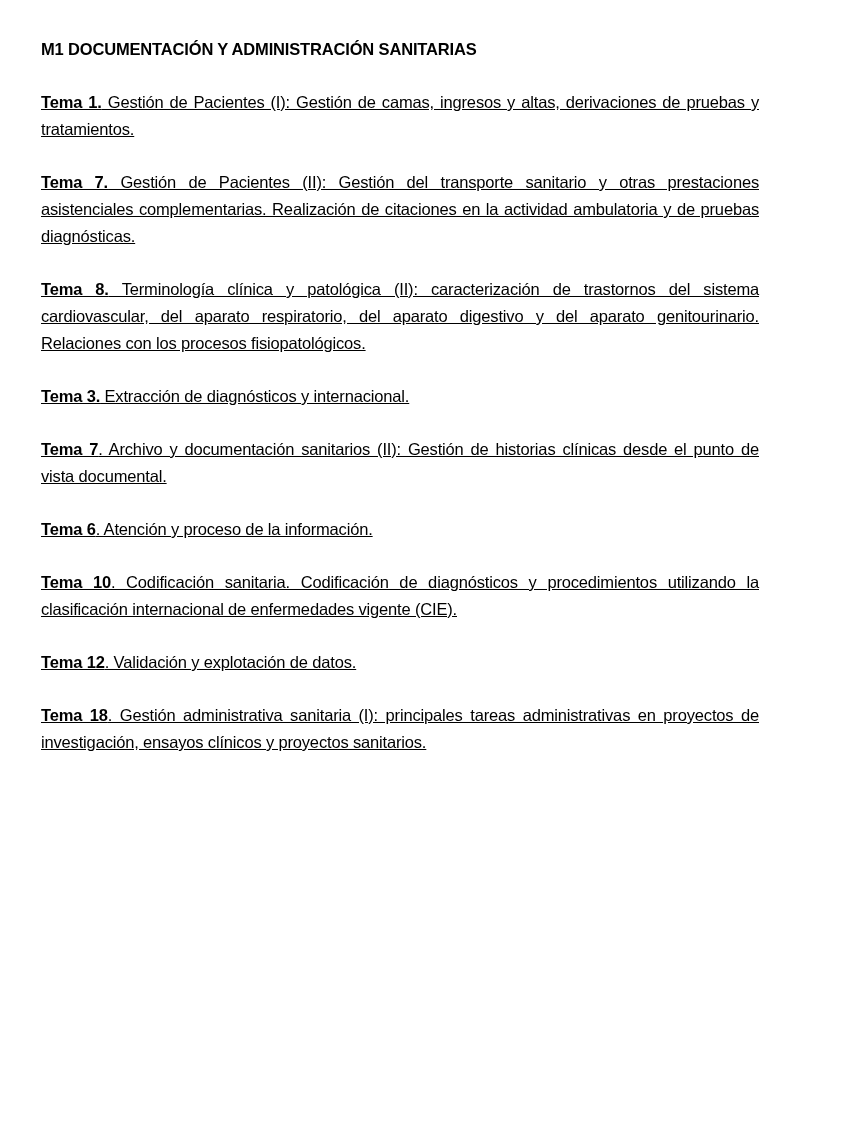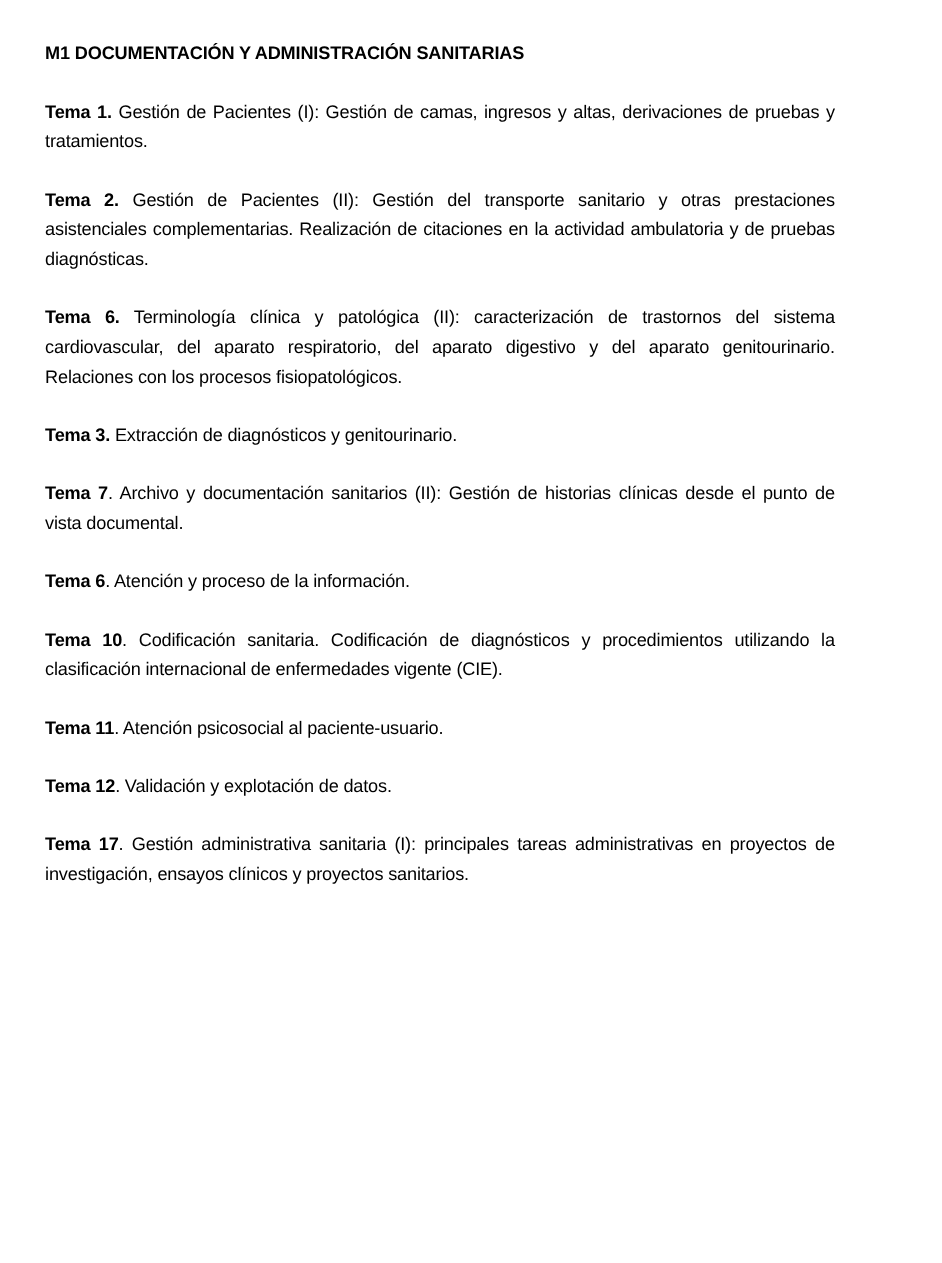--- a/index.html
+++ b/index.html
@@ -27,52 +27,52 @@
     font-weight: bold;
     margin: 0 0 26px 0;
     letter-spacing: -0.01em;
   }
   .topic {
     font-size: 16.5px;
     line-height: 27px;
     margin: 0 0 26px 0;
     text-align: justify;
     letter-spacing: -0.01em;
+    text-decoration: underline;
   }
   .topic:last-child {
     margin-bottom: 0;
   }
   .topic-label {
     font-weight: bold;
   }
 </style>
 </head>
 <body>
 
 <div class="page">
 
   <h1 class="doc-title">M1 DOCUMENTACIÓN Y ADMINISTRACIÓN SANITARIAS</h1>
 
   <p class="topic"><strong class="topic-label">Tema 1.</strong><span class="topic-text"> Gestión de Pacientes (I): Gestión de camas, ingresos y altas, derivaciones de pruebas y tratamientos.</span></p>
 
-  <p class="topic"><strong class="topic-label">Tema 2.</strong><span class="topic-text"> Gestión de Pacientes (II): Gestión del transporte sanitario y otras prestaciones asistenciales complementarias. Realización de citaciones en la actividad ambulatoria y de pruebas diagnósticas.</span></p>
+  <p class="topic"><strong class="topic-label">Tema 7.</strong><span class="topic-text"> Gestión de Pacientes (II): Gestión del transporte sanitario y otras prestaciones asistenciales complementarias. Realización de citaciones en la actividad ambulatoria y de pruebas diagnósticas.</span></p>
 
 
-  <p class="topic"><strong class="topic-label">Tema 6.</strong><span class="topic-text"> Terminología clínica y patológica (II): caracterización de trastornos del sistema cardiovascular, del aparato respiratorio, del aparato digestivo y del aparato genitourinario. Relaciones con los procesos fisiopatológicos.</span></p>
+  <p class="topic"><strong class="topic-label">Tema 8.</strong><span class="topic-text"> Terminología clínica y patológica (II): caracterización de trastornos del sistema cardiovascular, del aparato respiratorio, del aparato digestivo y del aparato genitourinario. Relaciones con los procesos fisiopatológicos.</span></p>
 
-  <p class="topic"><strong class="topic-label">Tema 3.</strong><span class="topic-text"> Extracción de diagnósticos y genitourinario.</span></p>
+  <p class="topic"><strong class="topic-label">Tema 3.</strong><span class="topic-text"> Extracción de diagnósticos y internacional.</span></p>
 
 
   <p class="topic"><strong class="topic-label">Tema 7</strong><span class="topic-text">. Archivo y documentación sanitarios (II): Gestión de historias clínicas desde el punto de vista documental.</span></p>
 
 
   <p class="topic"><strong class="topic-label">Tema 6</strong><span class="topic-text">. Atención y proceso de la información.</span></p>
 
   <p class="topic"><strong class="topic-label">Tema 10</strong><span class="topic-text">. Codificación sanitaria. Codificación de diagnósticos y procedimientos utilizando la clasificación internacional de enfermedades vigente (CIE).</span></p>
 
-  <p class="topic"><strong class="topic-label">Tema 11</strong><span class="topic-text">. Atención psicosocial al paciente-usuario.</span></p>
 
   <p class="topic"><strong class="topic-label">Tema 12</strong><span class="topic-text">. Validación y explotación de datos.</span></p>
 
 
-  <p class="topic"><strong class="topic-label">Tema 17</strong><span class="topic-text">. Gestión administrativa sanitaria (I): principales tareas administrativas en proyectos de investigación, ensayos clínicos y proyectos sanitarios.</span></p>
+  <p class="topic"><strong class="topic-label">Tema 18</strong><span class="topic-text">. Gestión administrativa sanitaria (I): principales tareas administrativas en proyectos de investigación, ensayos clínicos y proyectos sanitarios.</span></p>
 
 </div>
 
 </body></html>

